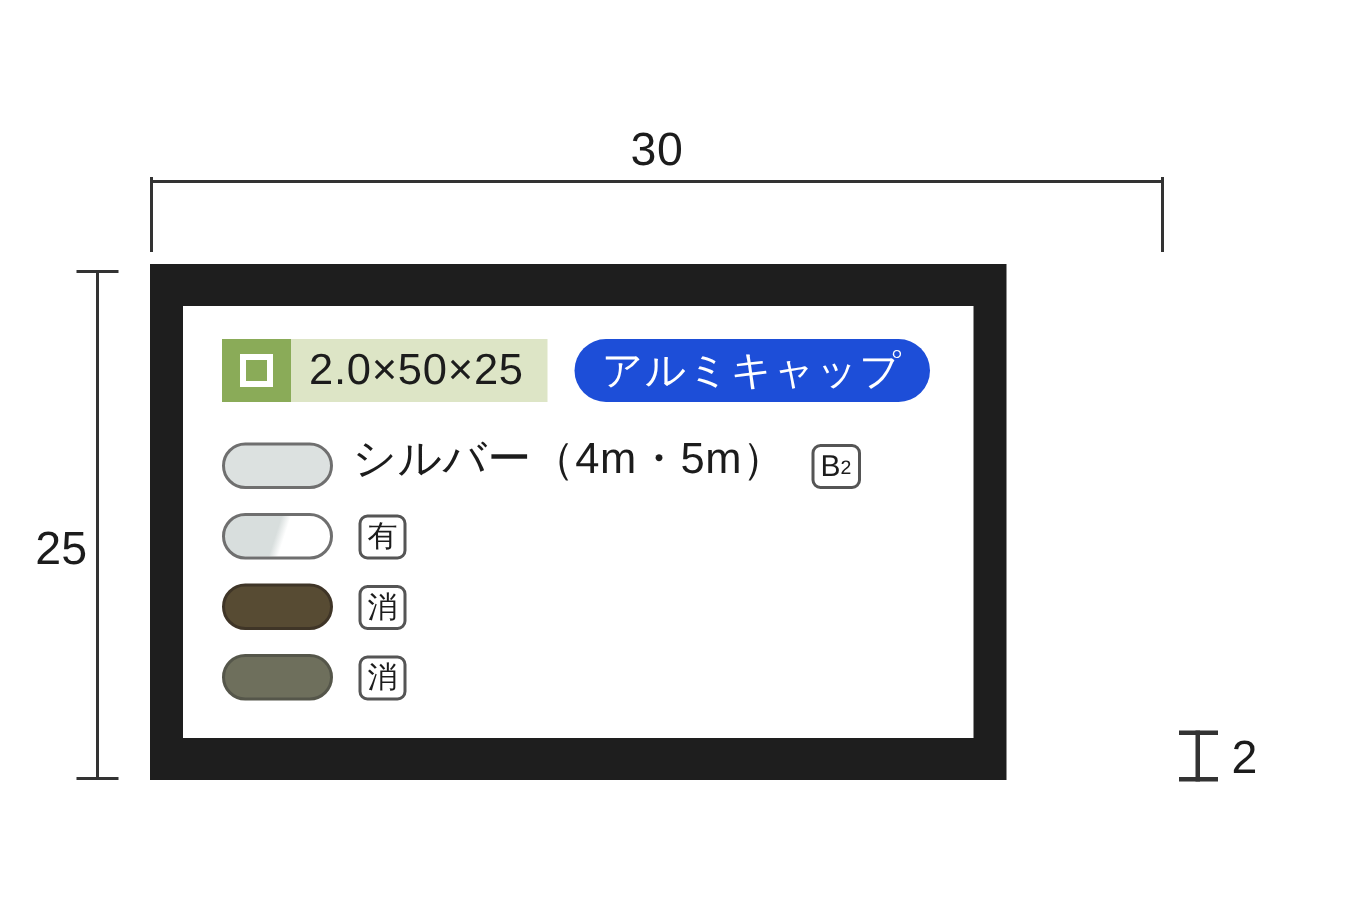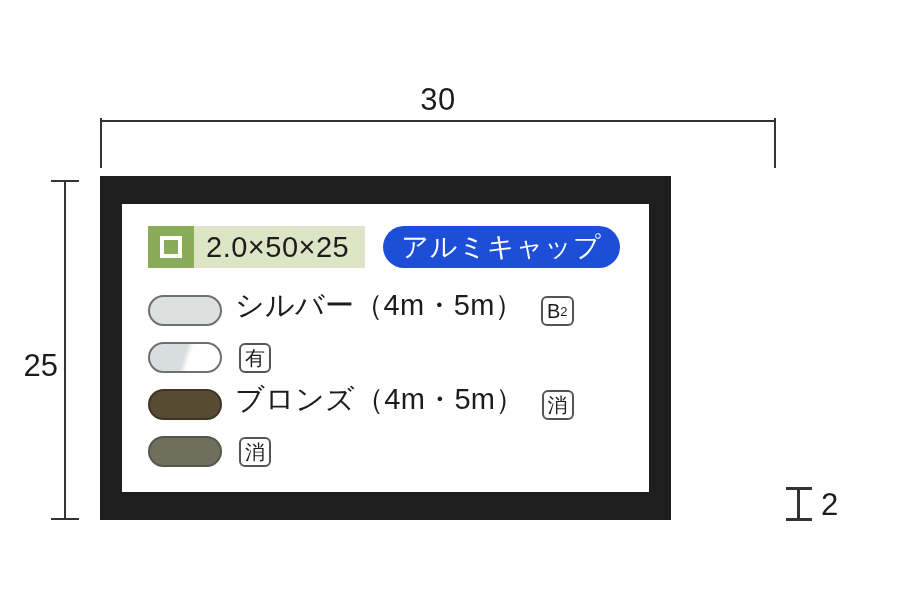--- a/index.html
+++ b/index.html
@@ -148,21 +148,20 @@
             </div>
         </div>
 
         <div class="color-row">
           <div class="swatch silverclear"></div>
           <div class="badge">有</div>
         </div>
 
         <div class="color-row">
           <div class="swatch bronze"></div>
-          <div class="color-name">ブロンズ（4m・5m）</div>
           <div class="badge">消</div>
         </div>
 
         <div class="color-row">
           <div class="swatch stain"></div>
           <div class="badge">消</div>
         </div>
 
       </div>
     </div>

